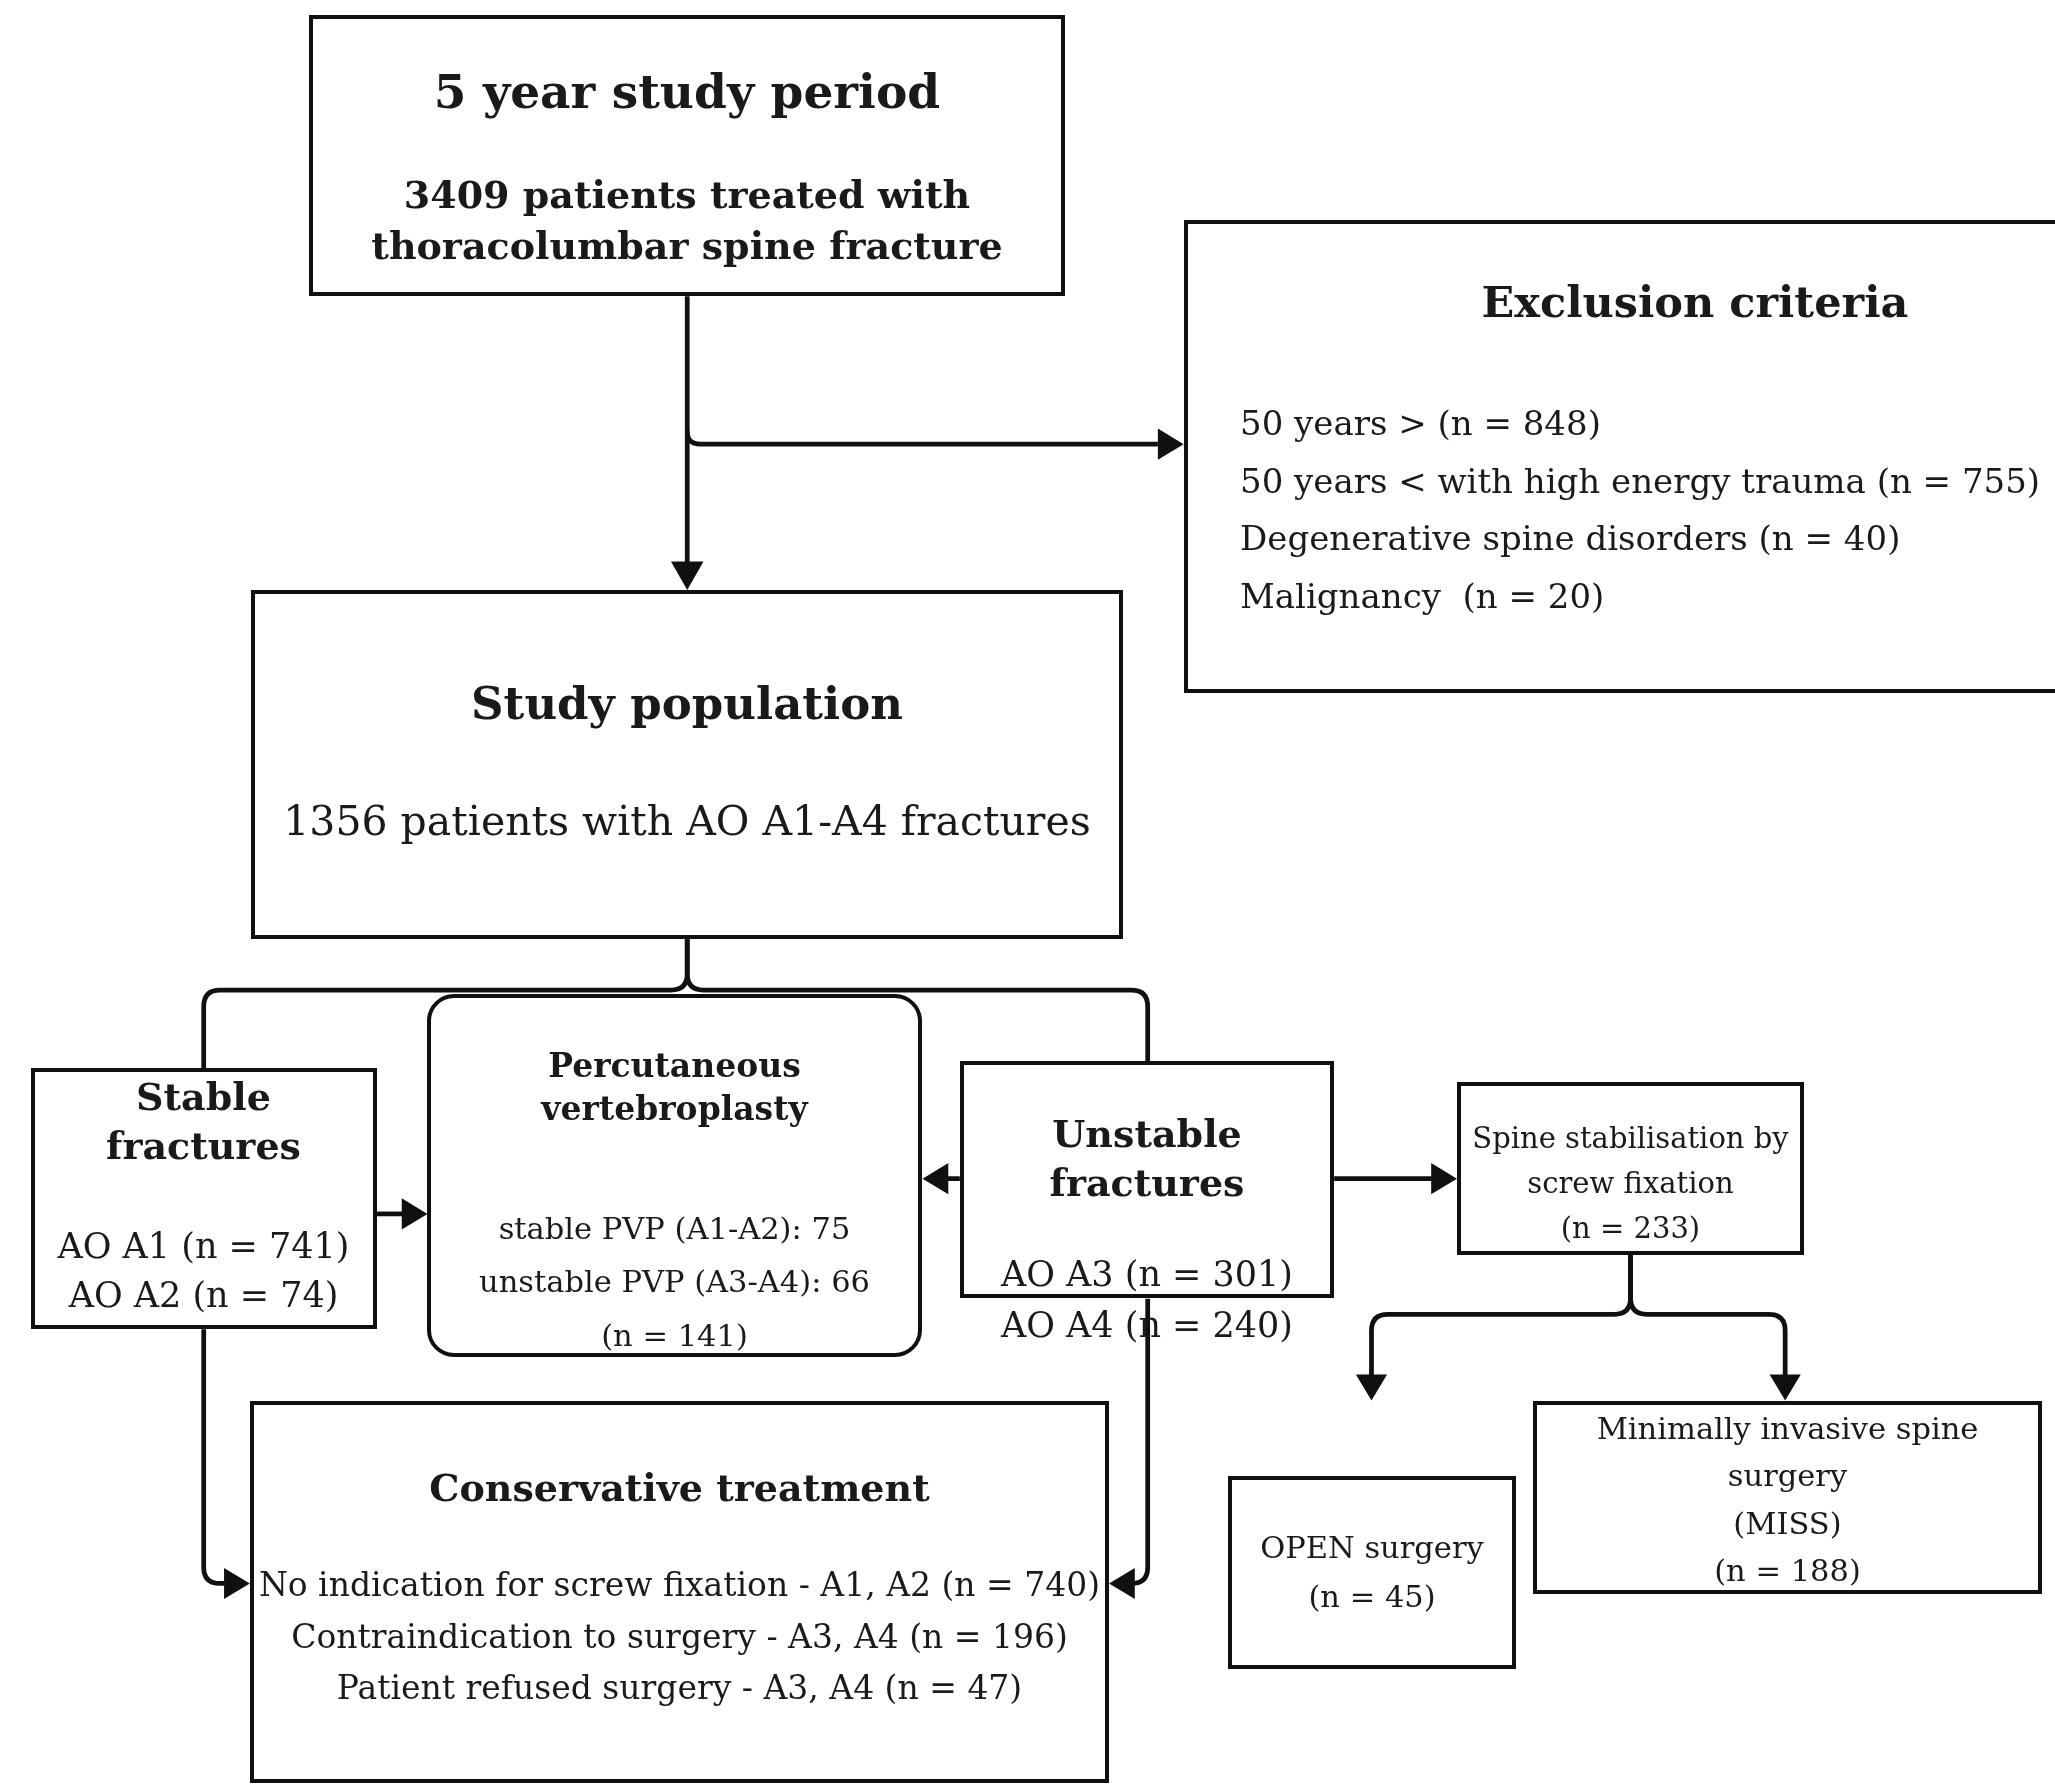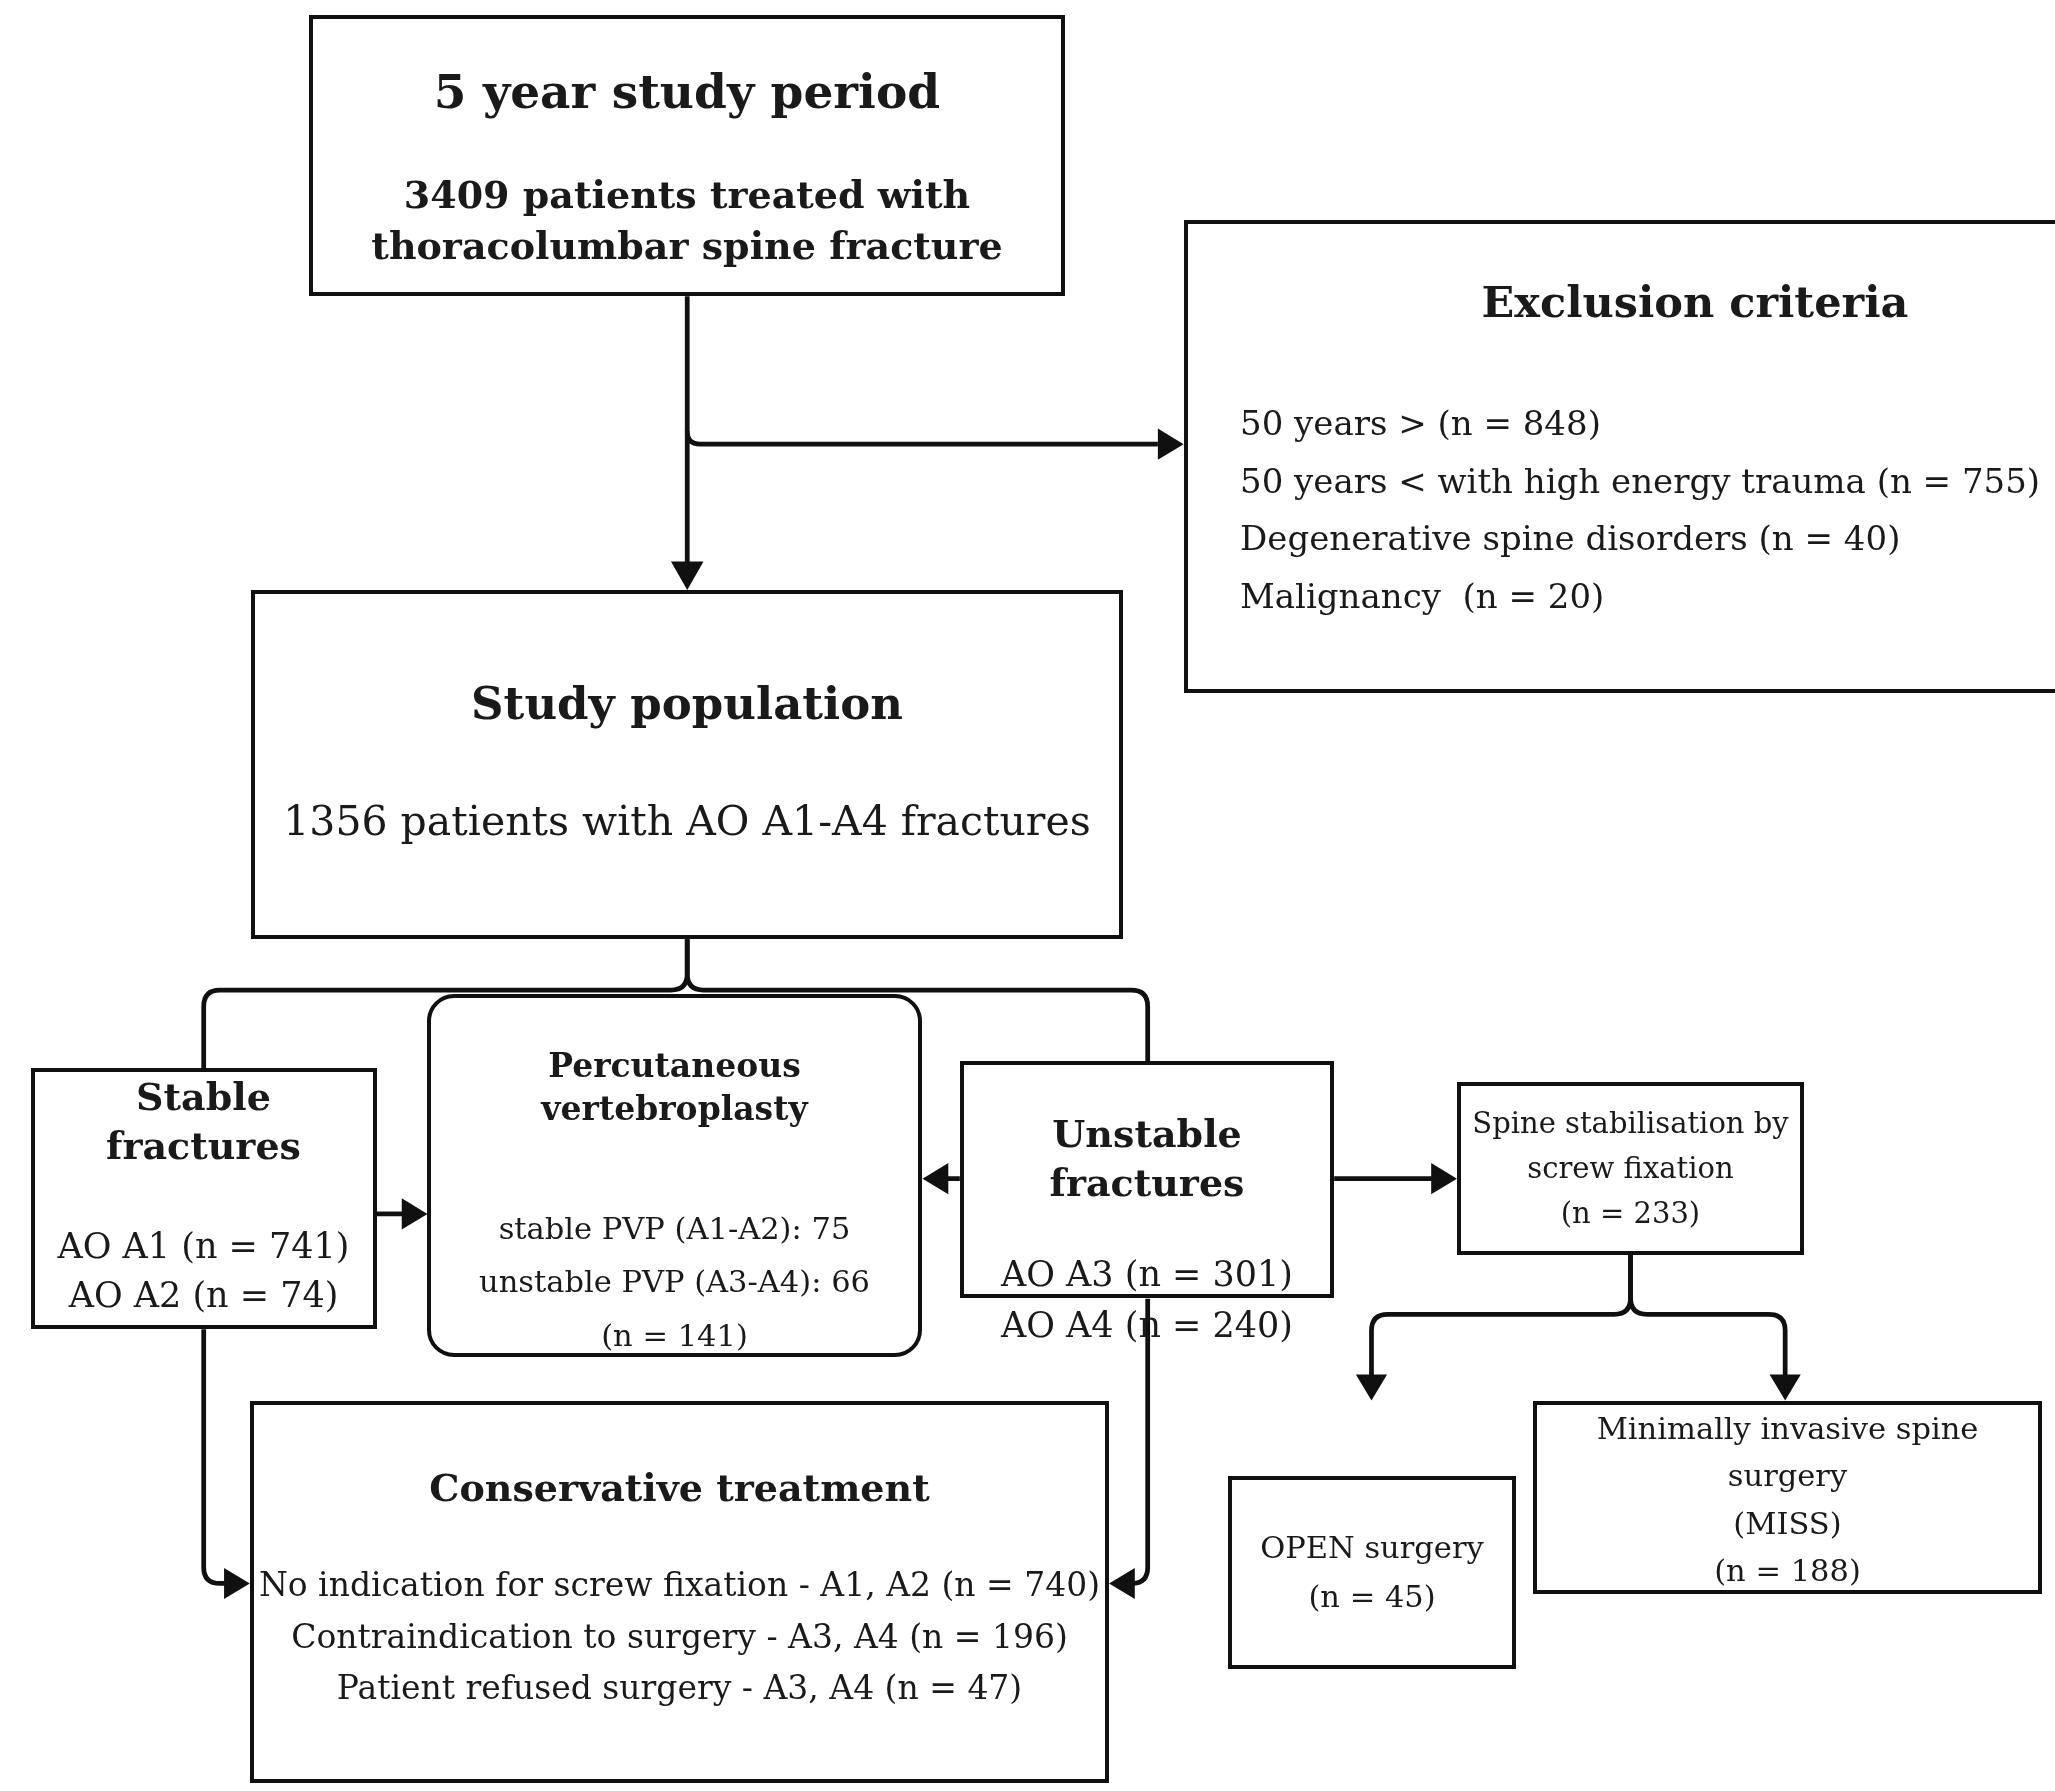--- a/index.html
+++ b/index.html
@@ -48,21 +48,21 @@
   #box-stable .lines{font-size:35px;line-height:1.4;}
 
   #box-pvp{left:427px;top:994px;width:495px;height:363px;padding-top:47px;gap:71px;border-radius:27px;}
   #box-pvp .title{font-size:33px;line-height:1.3;}
   #box-pvp .lines{font-size:30.5px;line-height:1.75;}
 
   #box-unstable{left:960px;top:1061px;width:374px;height:237px;padding-top:44px;gap:41px;}
   #box-unstable .title{font-size:38px;line-height:1.3;}
   #box-unstable .lines{font-size:35px;line-height:1.45;}
 
-  #box-screw-fixation{left:1457px;top:1082px;width:347px;height:173px;justify-content:center;}
+  #box-screw-fixation{left:1457px;top:1082px;width:347px;height:173px;justify-content:flex-end;}
   #box-screw-fixation .lines{font-size:29px;line-height:1.55;}
 
   #box-open-surgery{left:1228px;top:1476px;width:288px;height:193px;justify-content:center;}
   #box-open-surgery .lines{font-size:30.5px;line-height:1.6;}
 
   #box-miss{left:1533px;top:1401px;width:509px;height:193px;justify-content:flex-start;}
   #box-miss .lines{font-size:30.5px;line-height:1.55;}
 
   #box-conservative{left:250px;top:1401px;width:859px;height:382px;padding-top:58px;gap:47px;}
   #box-conservative .title{font-size:38px;line-height:1.3;}

